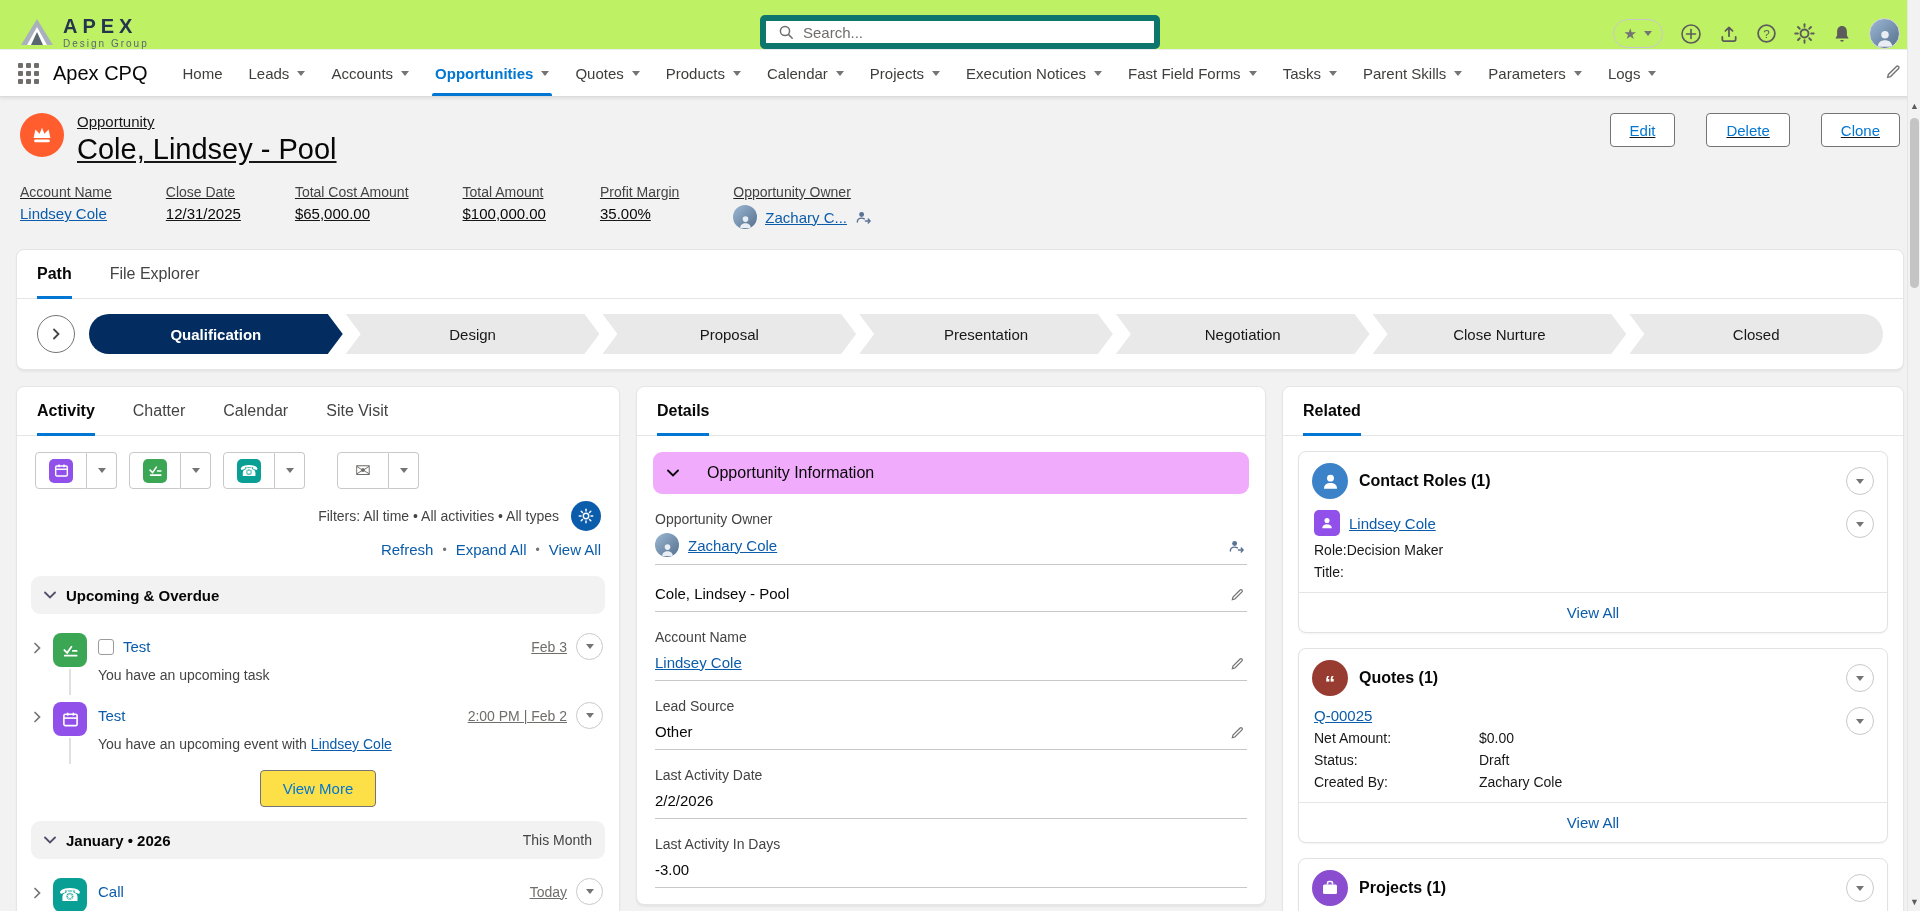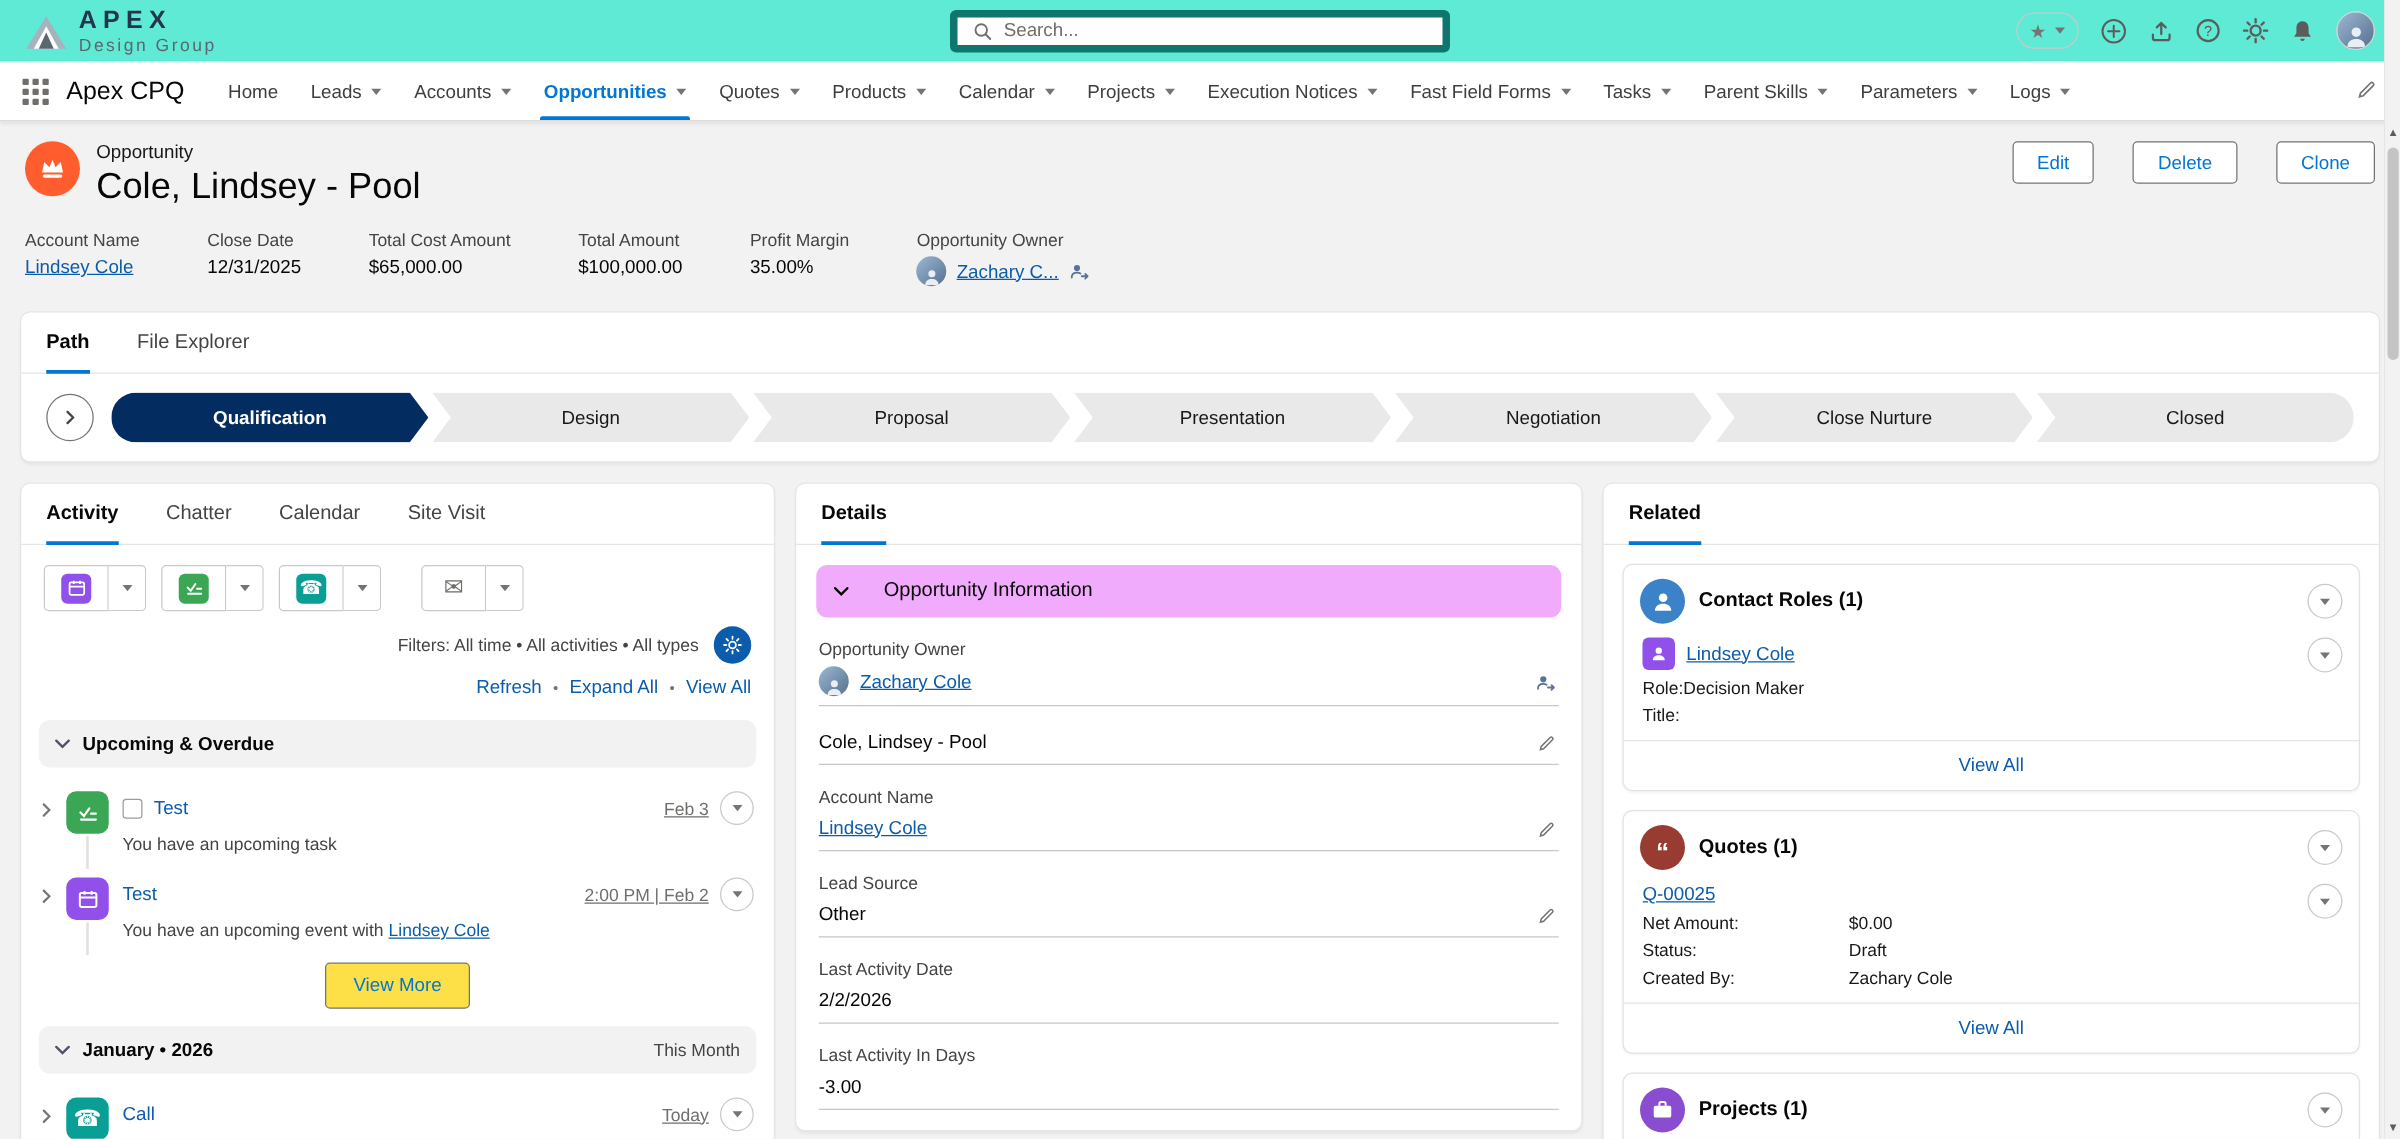--- a/index.html
+++ b/index.html
@@ -1,24 +1,24 @@
 <!DOCTYPE html>
 <html><head>
 <meta charset="utf-8">
 <style>
   * { margin:0; padding:0; box-sizing:border-box; }
   html,body { width:1920px; height:911px; overflow:hidden; }
   body { font-family:"Liberation Sans", sans-serif; background:#f3f2f2; color:#181818; font-size:15px; }
   a { cursor:pointer; }
 
   
-  .ghdr { height:50px; background:#5eead4; display:flex; align-items:center; padding:0 20px; position:relative; border-bottom:1px solid #ececec; }
+  .ghdr { height:50px; background:#bef264; display:flex; align-items:flex-end; padding:0 20px; position:relative; border-bottom:1px solid #ececec; }
   .logo { display:flex; align-items:flex-end; gap:9px; }
   .logo-text .l1 { font-size:20px; font-weight:700; color:#25354e; letter-spacing:5px; line-height:1; }
-  .logo-text .l2 { font-size:14px; color:#5b6770; letter-spacing:2px; margin-top:2px; }
+  .logo-text .l2 { font-size:10px; color:#5b6770; letter-spacing:2px; margin-top:2px; }
   .gsearch { position:absolute; left:50%; transform:translateX(-50%); width:400px; height:34px; border:6px solid #0f766e; border-radius:5px; background:#fff; display:flex; align-items:center; gap:9px; padding:0 12px; color:#706e6b; }
   .gsearch input { border:none; outline:none; flex:1; font-size:15px; font-family:inherit; color:#181818; background:transparent; }
   .gsearch input::placeholder { color:#706e6b; }
   .gicons { margin-left:auto; display:flex; align-items:center; gap:17px; color:#5c5c5c; }
   .gicon { display:flex; align-items:center; justify-content:center; cursor:pointer; color:#5c5c5c; }
   .fav-pill { display:flex; align-items:center; gap:7px; border:1px solid #c9c9c9; border-radius:15px; height:29px; padding:0 10px; cursor:pointer; }
   .fav-pill .star { font-size:15px; color:#747474; }
   .cdown { width:0; height:0; border-left:4.5px solid transparent; border-right:4.5px solid transparent; border-top:5px solid #747474; display:inline-block; }
   .avatar { width:31px; height:31px; border-radius:50%; background:linear-gradient(135deg,#9db8d4,#54708c); overflow:hidden; display:flex; align-items:flex-end; justify-content:center; cursor:pointer; border:1px solid #d7d7d7; }
 
@@ -27,21 +27,21 @@
   .waffle { display:grid; grid-template-columns:repeat(3,5px); grid-gap:3px; cursor:pointer; margin-right:14px; }
   .waffle i { width:5px; height:5px; background:#706e6b; border-radius:1px; }
   .appname { font-size:20px; color:#080707; margin-right:22px; white-space:nowrap; }
   .navtabs { display:flex; align-items:center; height:100%; flex:1; min-width:0; }
   .navtab { display:flex; align-items:center; gap:8px; padding:0 13px; height:100%; font-size:15px; color:#3e3e3c; position:relative; white-space:nowrap; cursor:pointer; }
   .navtab.active { color:#0176d3; font-weight:700; }
   .navtab.active::after { content:""; position:absolute; left:10px; right:10px; bottom:0; height:3px; background:#0176d3; border-radius:2px 2px 0 0; }
   .nav-pencil { margin-left:auto; color:#747474; cursor:pointer; }
 
   
-  .band { padding:16px 20px 20px; }
+  .band { padding:16px 20px 20px;text-decoration:underline; }
   .band-top { display:flex; align-items:flex-start; }
   .rec-icon { width:44px; height:44px; border-radius:50%; background:#ff5d2d; display:flex; align-items:center; justify-content:center; color:#fff; flex-shrink:0; }
   .rec-head { margin-left:13px; }
   .rec-entity { font-size:15px; color:#181818; }
   .rec-title { font-size:29px; color:#080707; margin-top:3px; font-weight:400; }
   .band-actions { margin-left:auto; display:flex; gap:7px; }
   .btn { height:34px; padding:0 19px; border:1px solid #747474; border-radius:4px; background:#fff; color:#0176d3; font-size:15px; display:flex; align-items:center; cursor:pointer; font-family:inherit;margin-left:24px; }
   .highlights { display:flex; gap:54px; margin-top:18px; }
   .hl .lbl { font-size:14px; color:#444; margin-bottom:5px; }
   .hl .val { font-size:15px; color:#080707; display:flex; align-items:center; gap:8px; }

